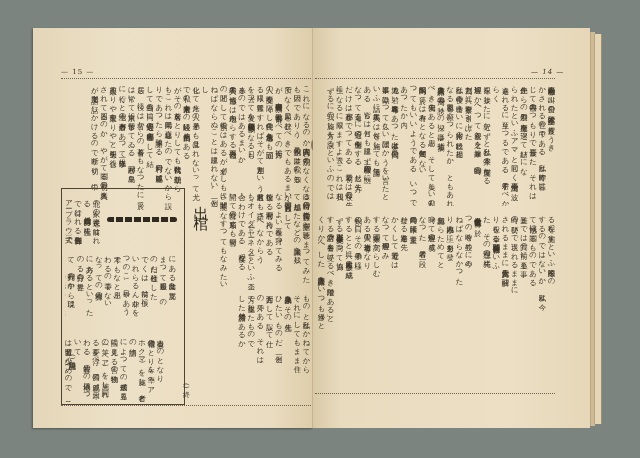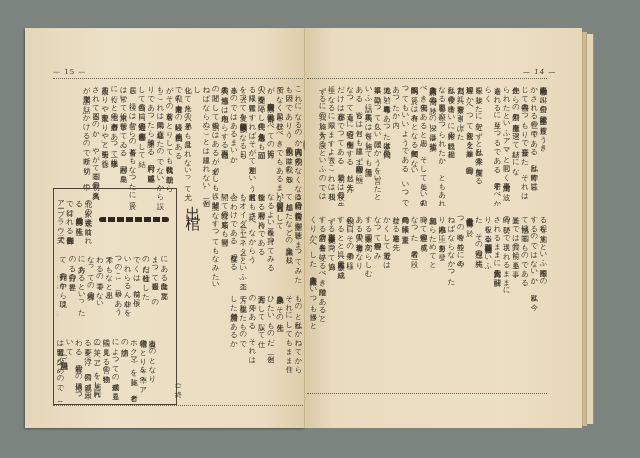--- a/index.html
+++ b/index.html
@@ -1,17 +1,17 @@
 <!DOCTYPE html>
 <html><head>
 <meta charset="utf-8">
 <style>
   html,body{margin:0;padding:0;}
   body{width:640px;height:458px;background:#7b847f;position:relative;overflow:hidden;font-family:"DejaVu Serif",serif;}
-  .book{position:absolute;left:25px;top:28px;width:565px;height:402px;padding-left:12px;}
+  .book{position:absolute;left:33px;top:28px;width:565px;height:402px;padding-left:12px;}
   .page{position:absolute;top:0;height:400px;background:#e9dcc0;}
   .page.left{left:0;width:280px;background:linear-gradient(90deg,#e4d6b8 0%,#ece0c6 30%,#eadcc0 85%,#ddcdaa 100%);box-shadow:-1px 1px 2px rgba(0,0,0,.35);}
   .page.right{left:280px;width:277px;background:linear-gradient(90deg,#d9c9a6 0%,#e8dbbe 10%,#ecdfc4 70%,#e6d7b8 100%);}
   .edge1{position:absolute;left:557px;top:4px;width:4px;height:394px;background:#cdbb95;border-left:1px solid #b9a67f;}
   .edge2{position:absolute;left:561px;top:6px;width:6px;height:390px;background:#e4d6b6;border-left:1px solid #b8a57e;border-right:1px solid #9f9070;}
   .spine{position:absolute;left:279px;top:0;width:2px;height:400px;background:#c6b48e;}
   .pagenum{position:absolute;font-size:7px;color:#3a3326;letter-spacing:1px;}
   .rule{position:absolute;height:0;border-top:1px dotted #6d6352;}
   .vtext{position:absolute;writing-mode:vertical-rl;font-size:7.3px;line-height:9.2px;color:#3b3428;overflow:hidden;letter-spacing:0.4px;}
   .box{position:absolute;border:1px solid #4c4334;}

